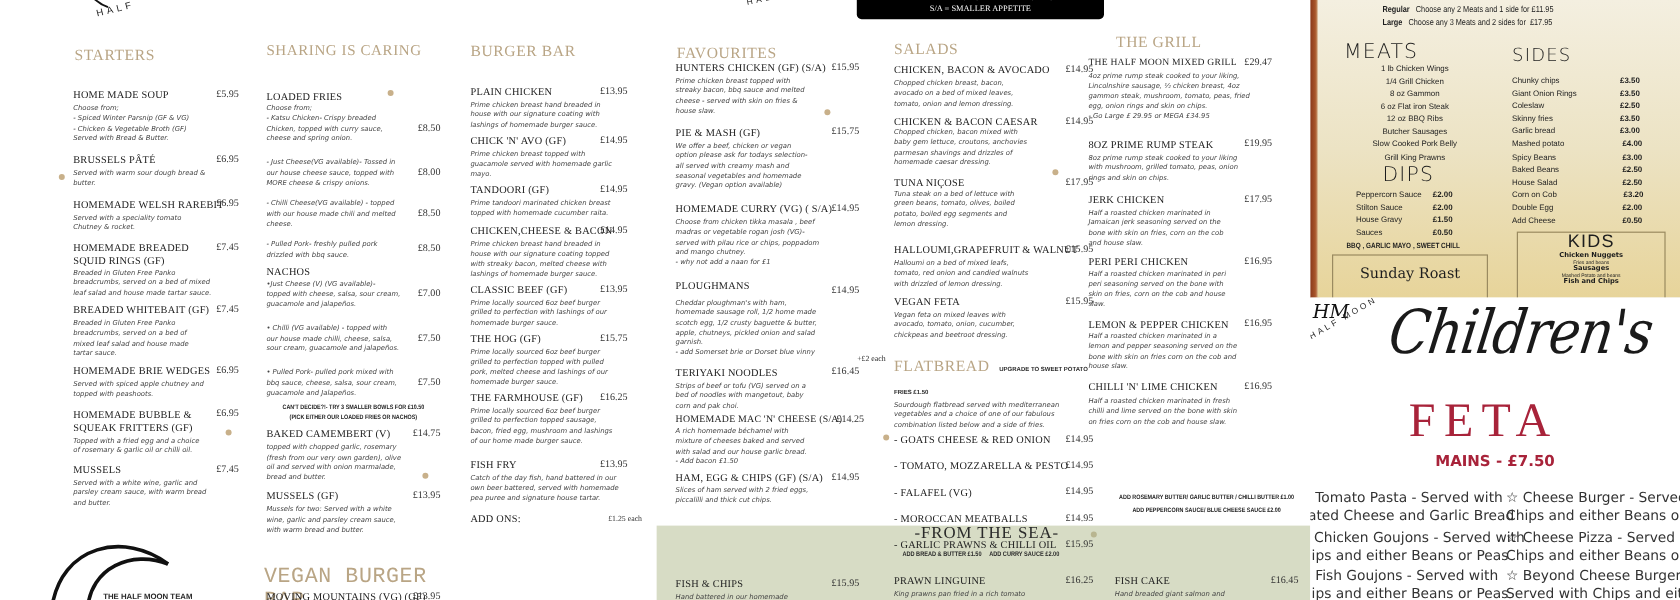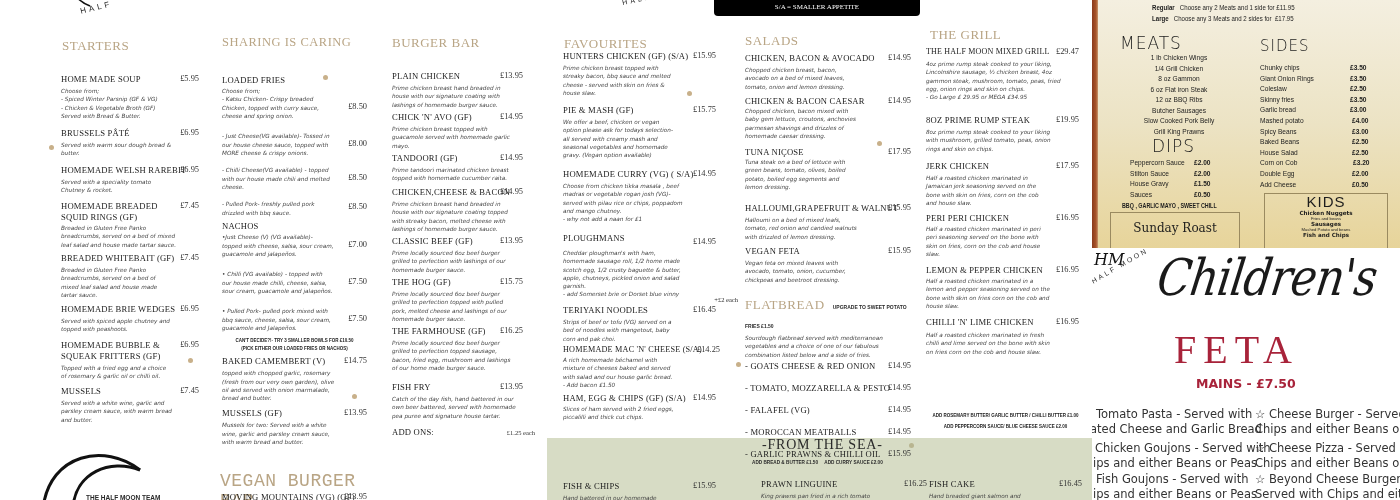--- a/index.html
+++ b/index.html
@@ -395,33 +395,33 @@
 
   <div style="position:absolute;left:215px;top:437px;font-family:'Liberation Serif',serif;font-size:14px;letter-spacing:0.8px;color:#2a2a2a;">-FROM THE SEA-</div>
   <span class="dot" style="left:362px;top:443px;background:#b8b590;"></span>
   <div style="position:absolute;left:205px;top:459px;font-family:'Liberation Sans',sans-serif;font-size:5.5px;font-weight:bold;white-space:pre;transform:scaleX(0.85);transform-origin:left;">ADD BREAD &amp; BUTTER £1.50     ADD CURRY SAUCE £2.00</div>
 
   <div class="item" style="position:absolute;left:16px;top:481px;width:153px;">
     <div class="iname">FISH &amp; CHIPS</div>
     <div class="iprice">£15.95</div>
     <div class="idesc" style="margin-top:3px;">Hand battered in our homemade</div>
   </div>
-  <div class="item" style="position:absolute;left:198px;top:479px;width:166px;margin-left:16px;">
+  <div class="item" style="position:absolute;left:198px;top:479px;width:166px;">
     <div class="iname">PRAWN LINGUINE</div>
     <div class="iprice">£16.25</div>
     <div class="idesc" style="margin-top:3px;">King prawns pan fried in a rich tomato</div>
   </div>
   <div class="item" style="position:absolute;left:382px;top:479px;width:153px;">
     <div class="iname">FISH CAKE</div>
     <div class="iprice">£16.45</div>
     <div class="idesc" style="margin-top:3px;">Hand breaded giant salmon and</div>
   </div>
 
   <div class="sec-title" style="position:absolute;left:383px;top:27px;font-size:13px;">THE GRILL</div>
-  <div style="position:absolute;left:379px;top:47px;width:153px;">
+  <div style="position:absolute;left:360px;top:47px;width:153px;">
     <div class="item" style="height:68px;">
       <div class="iname" style="font-size:8px;">THE HALF MOON MIXED GRILL</div>
       <div class="iprice">£29.47</div>
       <div class="idesc" style="margin-top:4px;width:160px;">4oz prime rump steak cooked to your liking,
 Lincolnshire sausage, ½ chicken breast, 4oz
 gammon steak, mushroom, tomato, peas, fried
 egg, onion rings and skin on chips.
 - Go Large £ 29.95 or MEGA £34.95</div>
     </div>
     <div class="item" style="height:46px;">

